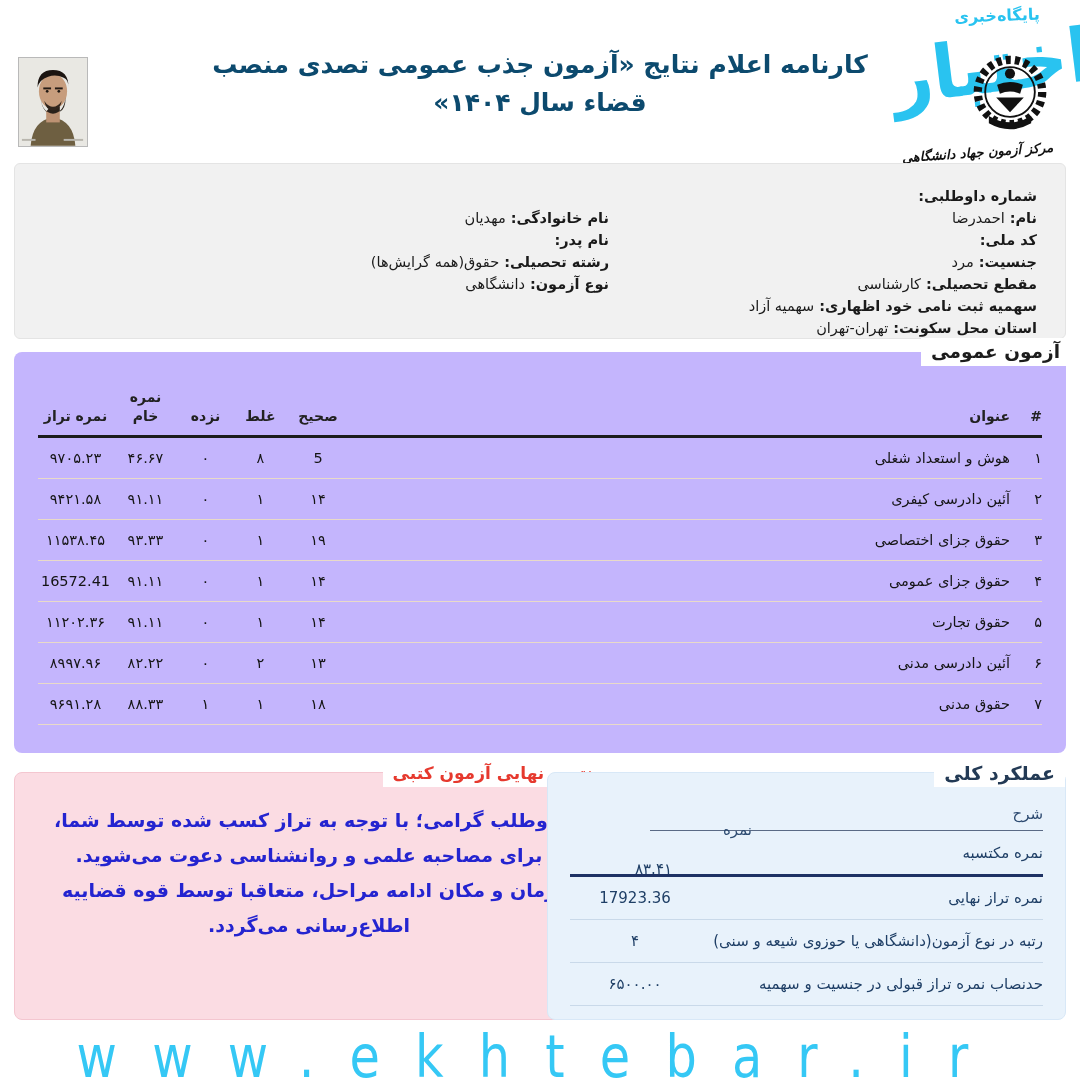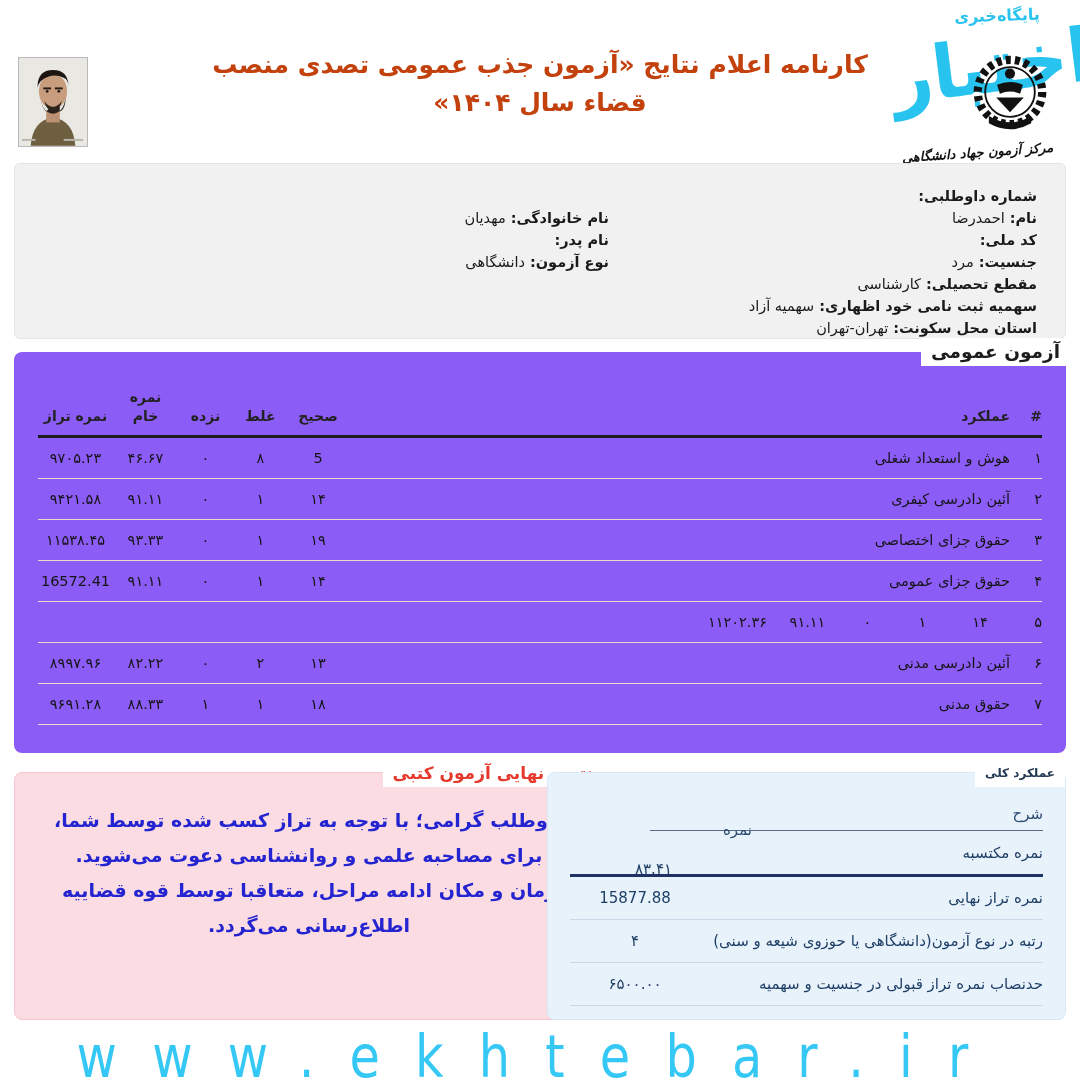--- a/index.html
+++ b/index.html
@@ -10,21 +10,21 @@
     direction: rtl;
     overflow: hidden;
     position: relative;
   }
   .num { direction: ltr; unicode-bidi: isolate; }
 
   
   .page-title {
     position: absolute; top: 46px; left: 185px; right: 185px;
     text-align: center; font-size: 25px; font-weight: bold;
-    line-height: 1.5; color: #c2410c;
+    line-height: 1.5; color: #0c4a6e;
   }
   .page-title .inner { display: inline-block; max-width: 690px; }
 
   .candidate-photo {
     position: absolute; top: 57px; left: 18px;
     width: 70px; height: 90px;
     border: 1px solid #b9b9b9; background: #e9e8e4;
   }
   .candidate-photo svg { display: block; width: 100%; height: 100%; }
 
@@ -62,21 +62,21 @@
   
   .legend {
     position: absolute; top: -14px; right: -4px;
     background: #ffffff; padding: 0 10px; line-height: 28px;
     font-weight: bold; white-space: nowrap;
   }
 
   
   .exam-box {
     position: absolute; top: 352px; left: 14px; right: 14px; height: 401px;
-    background: #8b5cf6; border-radius: 8px; padding: 0 24px;
+    background: #c4b5fd; border-radius: 8px; padding: 0 24px;
   }
   .exam-box .legend { font-size: 18.5px; color: #1c1c1c; }
   .exam-header {
     display: flex; align-items: flex-end;
     padding: 36px 0 9px; border-bottom: 3px solid #1c1c1c;
     font-size: 14px; font-weight: bold; color: #222; line-height: 1.35;
   }
   .exam-row {
     display: flex; align-items: center; height: 41px;
     border-bottom: 1px solid #e9dac8;
@@ -104,21 +104,21 @@
     text-align: center; line-height: 1.85;
   }
 
   
   .overall-box {
     position: absolute; top: 772px; left: 547px; width: 519px; height: 248px;
     background: #e8f2fb; border: 1px solid #d8e8f7; border-radius: 8px;
     padding: 24px 22px 0;
     color: #1f3f66; font-size: 15px;
   }
-  .overall-box .legend { font-size: 12px; color: #233a55; right: 0; }
+  .overall-box .legend { font-size: 19px; color: #233a55; right: 0; }
   .ov-header {
     display: flex; align-items: center; height: 34px;
     margin-left: 80px; border-bottom: 1px solid #5a6a85;
     color: #2c4a70;
   }
   .ov-row { display: flex; align-items: center; height: 43px; }
   .ov-row.sep { border-bottom: 1px solid #c9d9e9; }
   .ov-thick { border-top: 3px solid #1e3264; }
   .ov-desc  { flex: 1; text-align: right; }
   .ov-score { width: 130px; text-align: center; }
@@ -177,30 +177,31 @@
     <div class="info-row"><span class="lbl">نام:</span><span class="val">احمدرضا</span></div>
     <div class="info-row"><span class="lbl">کد ملی:</span><span class="val"></span></div>
     <div class="info-row"><span class="lbl">جنسیت:</span><span class="val">مرد</span></div>
     <div class="info-row"><span class="lbl">مقطع تحصیلی:</span><span class="val">کارشناسی</span></div>
     <div class="info-row"><span class="lbl">سهمیه ثبت نامی خود اظهاری:</span><span class="val">سهمیه آزاد</span></div>
     <div class="info-row"><span class="lbl">استان محل سکونت:</span><span class="val">تهران-تهران</span></div>
   </div>
   <div class="info-col-left">
     <div class="info-row"><span class="lbl">نام خانوادگی:</span><span class="val">مهدیان</span></div>
     <div class="info-row"><span class="lbl">نام پدر:</span><span class="val"></span></div>
+    <div class="info-row"><span class="lbl">رشته تحصیلی:</span><span class="val">حقوق(همه گرایش‌ها)</span></div>
     <div class="info-row"><span class="lbl">نوع آزمون:</span><span class="val">دانشگاهی</span></div>
   </div>
 </div>
 
 <div class="exam-box">
   <div class="legend">آزمون عمومی</div>
 
   <div class="exam-header">
     <div class="col-num">#</div>
-    <div class="col-title">عملکرد</div>
+    <div class="col-title">عنوان</div>
     <div class="col-c">صحیح</div>
     <div class="col-w">غلط</div>
     <div class="col-b">نزده</div>
     <div class="col-raw"><span class="wrapword">نمره خام</span></div>
     <div class="col-taraz">نمره تراز</div>
   </div>
 
   <div class="exam-row">
     <div class="col-num">۱</div>
     <div class="col-title">هوش و استعداد شغلی</div>
@@ -232,20 +233,21 @@
     <div class="col-num">۴</div>
     <div class="col-title">حقوق جزای عمومی</div>
     <div class="col-c num">۱۴</div>
     <div class="col-w num">۱</div>
     <div class="col-b num">۰</div>
     <div class="col-raw num">۹۱.۱۱</div>
     <div class="col-taraz num">16572.41</div>
   </div>
   <div class="exam-row">
     <div class="col-num">۵</div>
+    <div class="col-title">حقوق تجارت</div>
     <div class="col-c num">۱۴</div>
     <div class="col-w num">۱</div>
     <div class="col-b num">۰</div>
     <div class="col-raw num">۹۱.۱۱</div>
     <div class="col-taraz num">۱۱۲۰۲.۳۶</div>
   </div>
   <div class="exam-row">
     <div class="col-num">۶</div>
     <div class="col-title">آئین دادرسی مدنی</div>
     <div class="col-c num">۱۳</div>
@@ -279,21 +281,21 @@
     <div class="ov-score">نمره</div>
   </div>
 
   <div class="ov-row first">
     <div class="ov-desc">نمره مکتسبه</div>
     <div class="ov-score num">۸۳.۴۱</div>
   </div>
   <div class="ov-thick"></div>
   <div class="ov-row sep">
     <div class="ov-desc">نمره تراز نهایی</div>
-    <div class="ov-score num">15877.88</div>
+    <div class="ov-score num">17923.36</div>
   </div>
   <div class="ov-row sep">
     <div class="ov-desc">رتبه در نوع آزمون(دانشگاهی یا حوزوی شیعه و سنی)</div>
     <div class="ov-score num">۴</div>
   </div>
   <div class="ov-row sep">
     <div class="ov-desc">حدنصاب نمره تراز قبولی در جنسیت و سهمیه</div>
     <div class="ov-score num">۶۵۰۰.۰۰</div>
   </div>
 </div>

